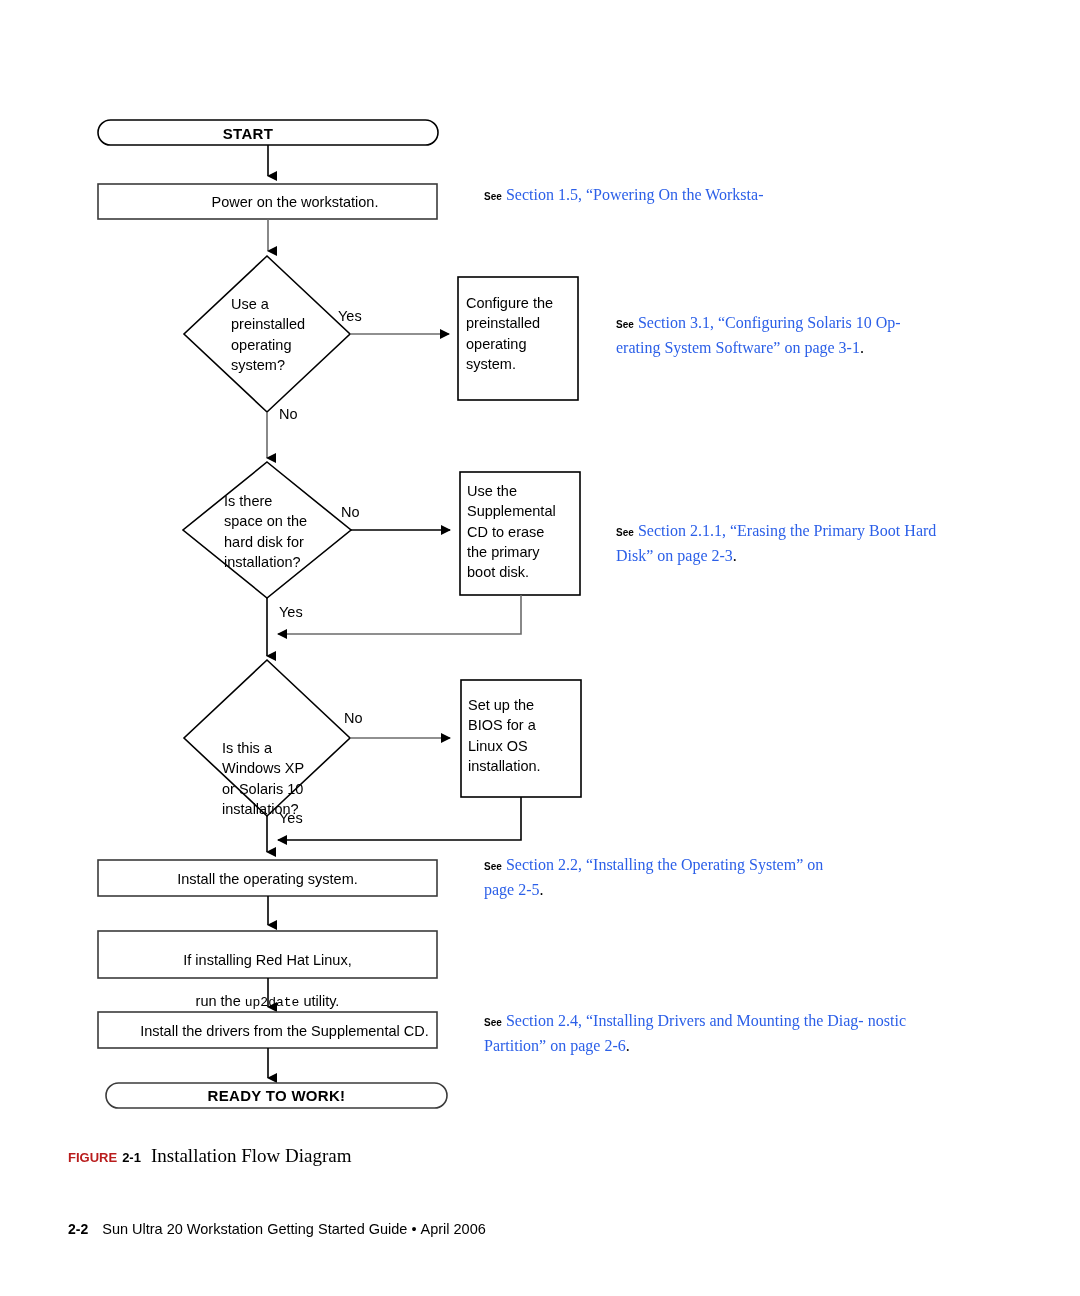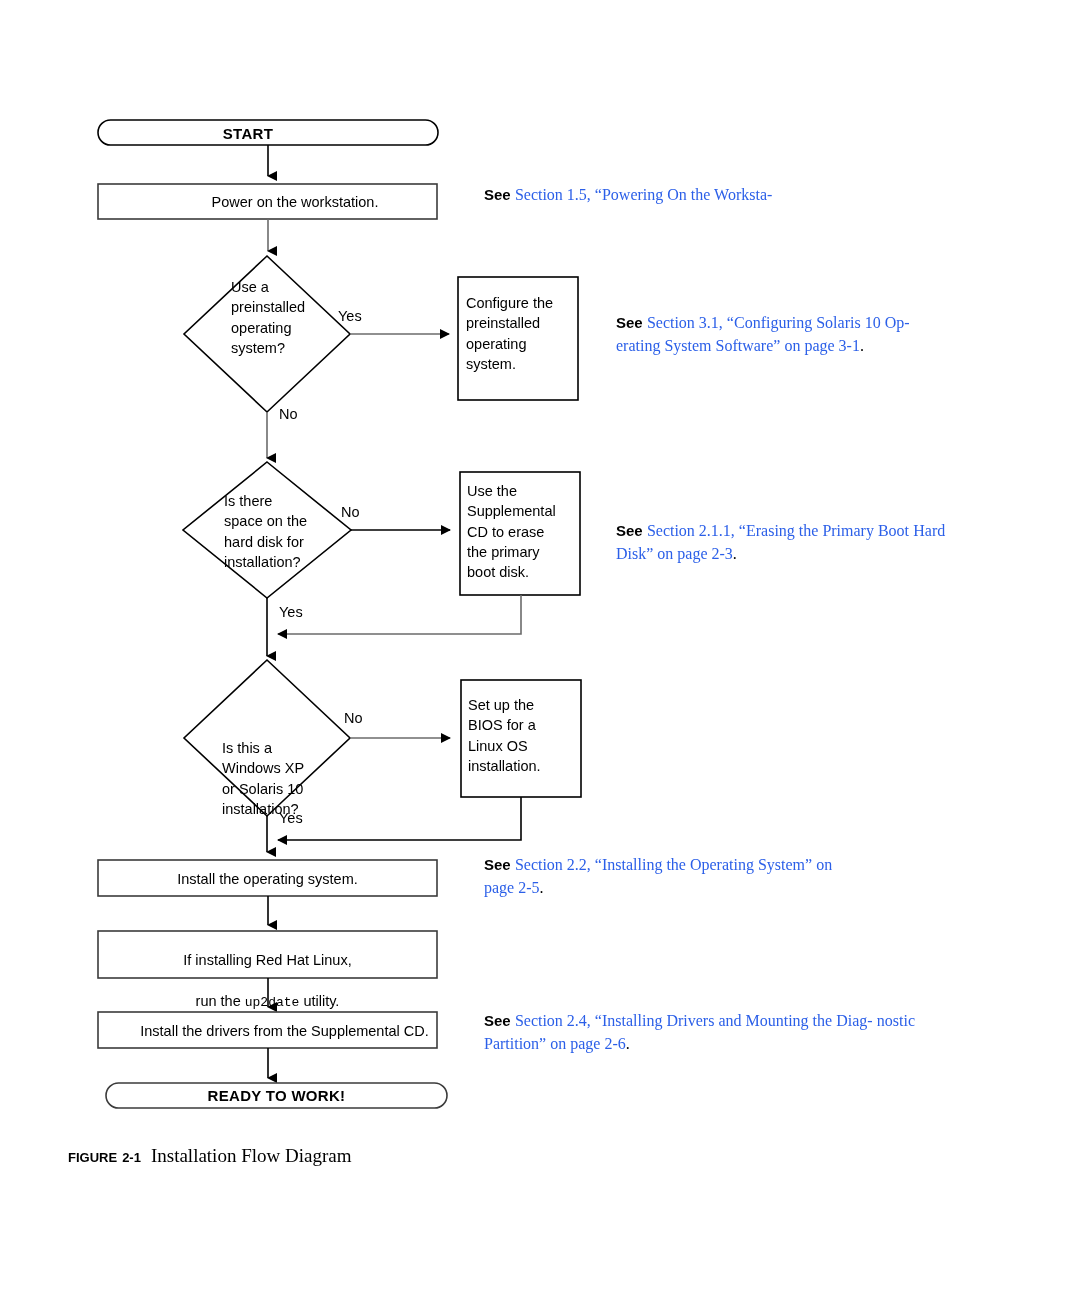--- a/index.html
+++ b/index.html
@@ -61,21 +61,21 @@
 
   
   .ref {
     position: absolute;
     font-size: 15px;
     line-height: 23px;
   }
   .ref .see {
     font-family: "Liberation Sans", sans-serif;
     font-weight: bold;
-    font-size: 15px;
+    font-size: 10px;
     color: #000000;
   }
   .ref .link {
     font-family: "Liberation Serif", serif;
     font-size: 16px;
     color: #2b5fe8;
   }
   .ref .tail {
     font-family: "Liberation Serif", serif;
     font-size: 16px;
@@ -92,21 +92,21 @@
   #figure-caption {
     position: absolute;
     left: 68px;
     top: 1145px;
     white-space: nowrap;
   }
   #figure-caption .fig-label {
     font-family: "Liberation Sans", sans-serif;
     font-weight: bold;
     font-size: 13px;
-    color: #000000;
+    color: #b91c1c;
   }
   #figure-caption .fig-num {
     font-family: "Liberation Sans", sans-serif;
     font-weight: bold;
     font-size: 13px;
     color: #000000;
   }
   #figure-caption .fig-title {
     font-family: "Liberation Serif", serif;
     font-size: 19px;
@@ -209,21 +209,21 @@
 
     <path d="M268,1048 L268,1078" stroke="#000000" stroke-width="1.6" fill="none" marker-end="url(#arrow-down)"></path>
 
     <rect x="106" y="1083" width="341" height="25" rx="12.5" ry="12.5" fill="#ffffff" stroke="#3b3b3b" stroke-width="1.6"></rect>
   </svg>
 
   <div class="pill-text" style="left:98px; top:125px; width:300px;">START</div>
 
   <div class="shape-text box-text-center" style="left:98px; top:192px; width:394px;">Power on the workstation.</div>
 
-  <div class="shape-text" style="left:231px; top:277px; width:120px;">Use a
+  <div class="shape-text" style="left:231px; top:294px; width:120px;">Use a
 preinstalled
 operating
 system?</div>
   <div class="edge-label" style="left:338px; top:308px;">Yes</div>
   <div class="edge-label" style="left:279px; top:406px;">No</div>
 
   <div class="shape-text" style="left:466px; top:293px; width:112px;">Configure the
 preinstalled
 operating
 system.</div>
@@ -287,14 +287,17 @@
 
   <div class="ref" style="left:484px; top:1009px; width:440px;">
     <span class="block"><span class="see">See</span>&nbsp;<span class="link">Section 2.4, “Installing Drivers and Mounting the Diag-</span></span>
     <span class="block"><span class="link">nostic Partition” on page 2-6</span><span class="tail">.</span></span>
   </div>
 
   <div id="figure-caption">
     <span class="fig-label">FIGURE</span><span class="fig-num" style="margin-left:5px;">2-1</span><span class="fig-title">Installation Flow Diagram</span>
   </div>
 
+  <div id="page-footer">
+    <span class="pg">2-2</span><span class="ftext">Sun Ultra 20 Workstation Getting Started Guide</span><span class="ftext dot">•</span><span class="ftext" style="margin-left:0;">April 2006</span>
+  </div>
 
 </div>
 
 </body></html>

